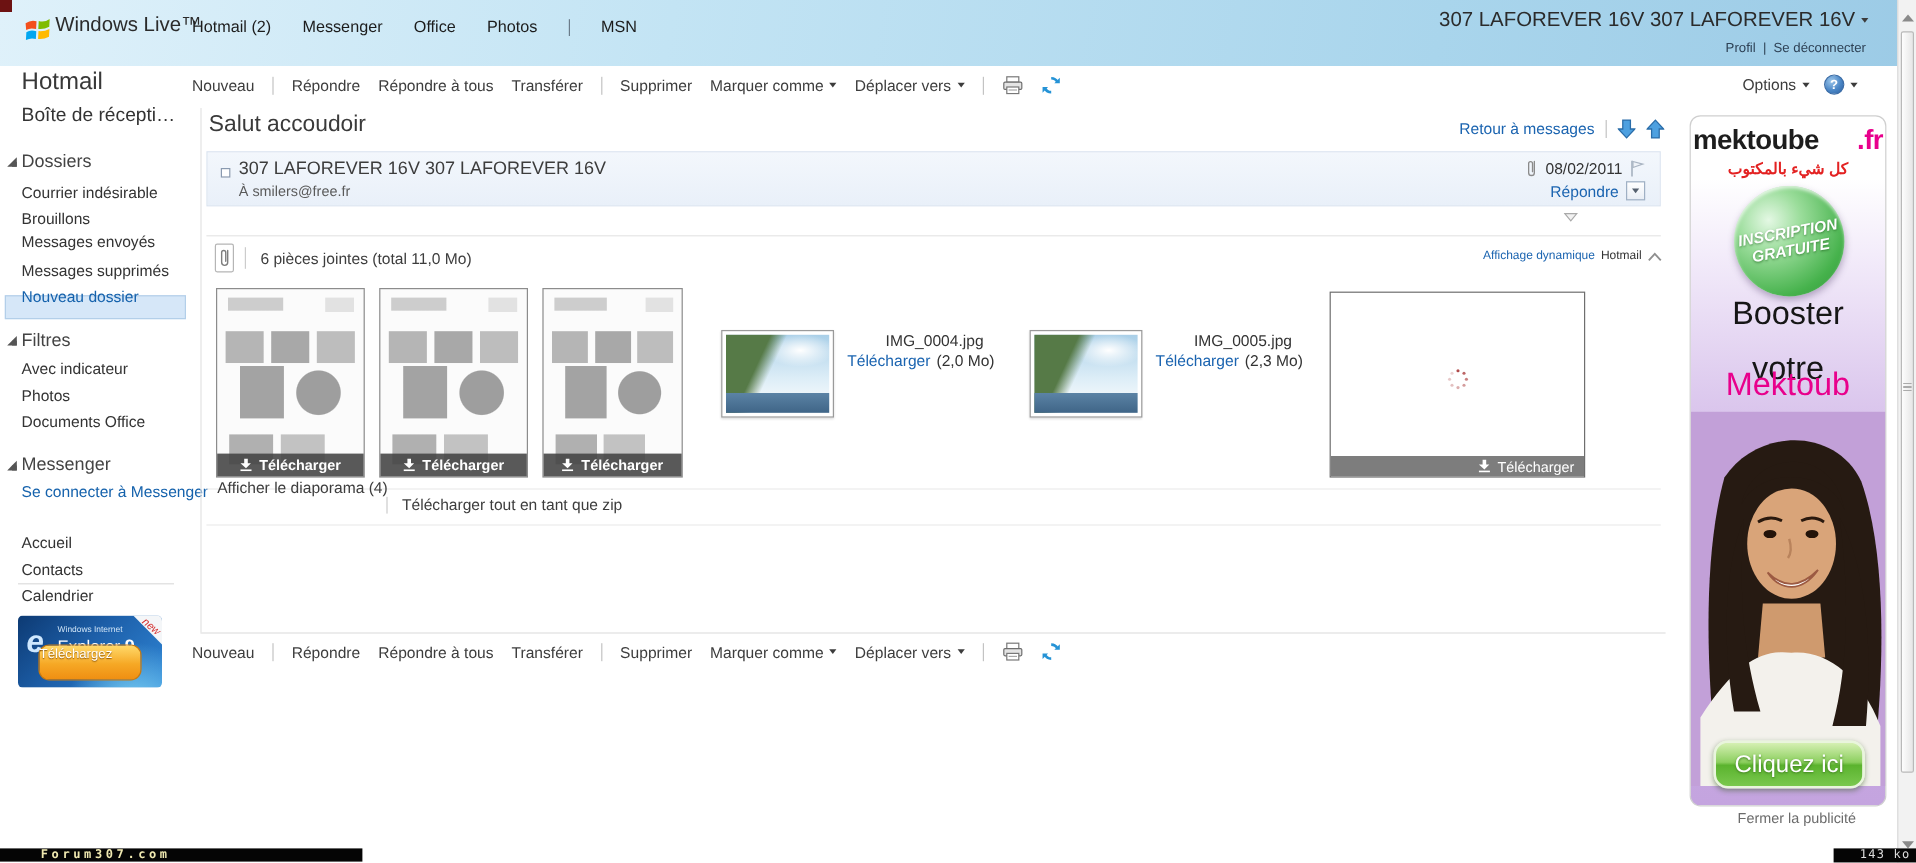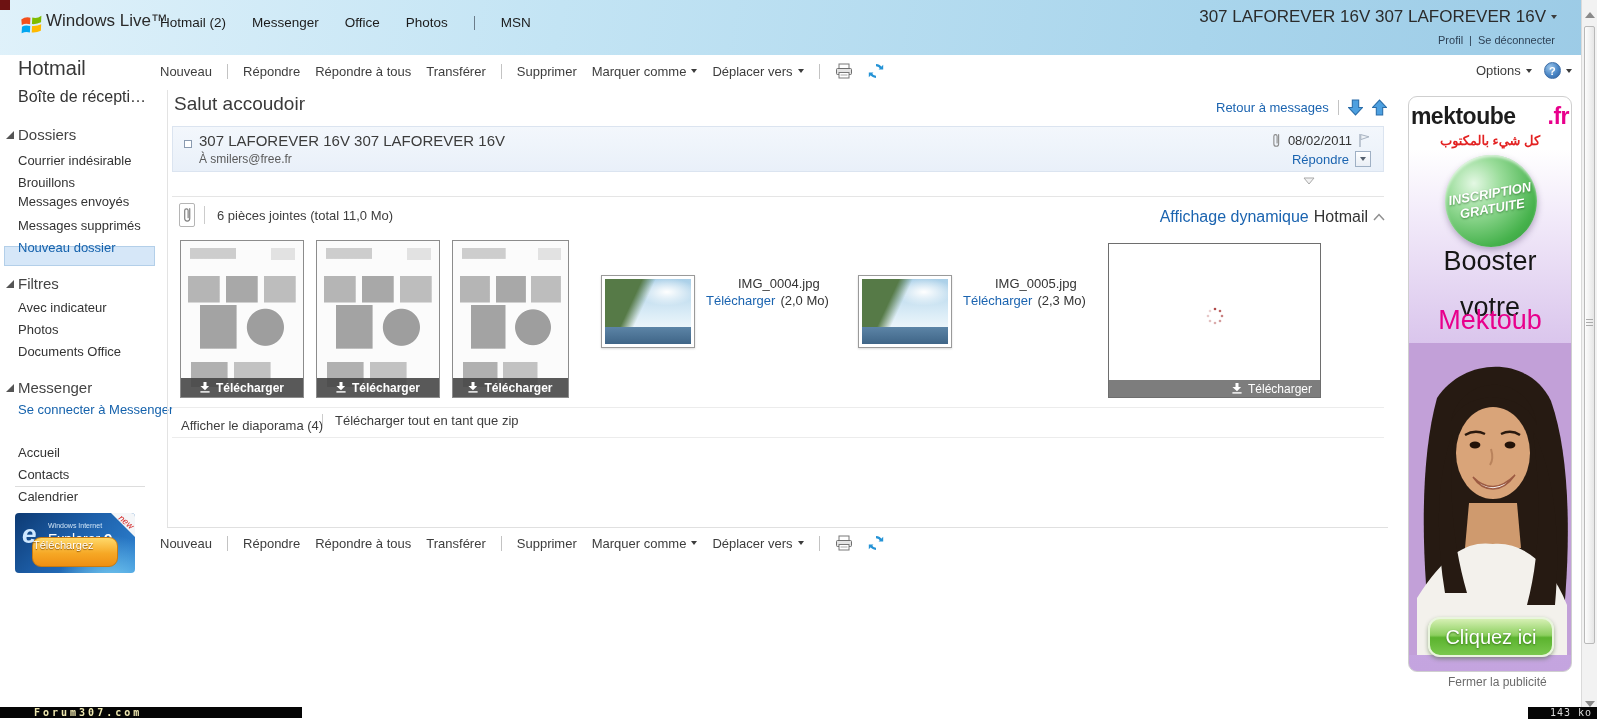--- a/index.html
+++ b/index.html
@@ -40,21 +40,21 @@
   #ie9-name { position:absolute; left:33px; top:17px; font-size:14px; color:#fff; }
   #ie9-num { font-size:15px; font-weight:bold; color:#fff; }
   #ie9-btn { position:absolute; left:17px; bottom:6px; width:86px; height:30px; border-radius:9px; text-align:left;
     background:linear-gradient(180deg,#ffd96a 0%,#f6a825 55%,#ef8f12 100%); border:1px solid #c87a10;
     font-size:11px; color:#fff; text-shadow:0 1px 1px #8a5200; line-height:15px; }
 
   
   .toolbar { position:absolute; left:160px; display:flex; align-items:center; gap:15px; font-size:13px; color:#3d3d3d; height:20px; }
   .tb { white-space:nowrap; cursor:default; display:flex; align-items:center; gap:5px; }
   .tsep { width:1px; height:15px; background:#c3c3c3; }
-  #toolbar-right { position:absolute; left:1452px; top:62px; display:flex; align-items:center; gap:12px; font-size:13px; color:#3d3d3d;margin-left:24px; }
+  #toolbar-right { position:absolute; left:1452px; top:62px; display:flex; align-items:center; gap:12px; font-size:13px; color:#3d3d3d; }
   .helpcirc { display:inline-flex; width:17px; height:17px; border-radius:50%; align-items:center; justify-content:center;
     background:radial-gradient(circle at 35% 30%, #9cc6ea 0%, #4a86c6 55%, #2c5f9e 100%); border:1px solid #3d6da6;
     color:#fff; font-size:11px; font-weight:bold; }
 
   
   #vline-left { position:absolute; left:167px; top:90px; width:1px; height:437px; background:#e3e3e3; }
   #hline-bottom { position:absolute; left:167px; top:527px; width:1221px; height:1px; background:#e0e0e0; }
   #page-title { position:absolute; left:174px; top:93px; font-size:19px; color:#3a3a3a; }
   #backgroup { position:absolute; top:99px; left:1216px; display:flex; align-items:center; gap:9px; font-size:13px; }
   .bluelink { color:#1b64b0; cursor:pointer; white-space:nowrap; }
@@ -67,21 +67,21 @@
   #msg-replyrow { position:absolute; right:12px; top:24px; display:flex; align-items:center; gap:6px; font-size:13px; }
   .ddbox { width:16px; height:16px; border:1px solid #9fb0c4; background:linear-gradient(#fff,#e9eef5); display:inline-flex; align-items:center; justify-content:center; }
   .ddbox .caret { border-top-color:#55606e; }
   #head-chevron { position:absolute; left:1303px; top:177px; }
 
   
   #att-topline { position:absolute; left:172px; top:196px; width:1212px; height:1px; background:#e5e5e5; }
   #clipbox { position:absolute; left:179px; top:203px; width:16px; height:24px; border:1px solid #b5b5b5; border-radius:2px; background:#fff; display:flex; align-items:center; justify-content:center; }
   #att-vsep { position:absolute; left:204px; top:206px; width:1px; height:18px; background:#ccc; }
   #att-summary { position:absolute; left:217px; top:208px; font-size:13px; color:#3d3d3d; }
-  #att-view { position:absolute; right:212px; top:208px; display:flex; gap:5px; align-items:center; font-size:16px; }
+  #att-view { position:absolute; right:212px; top:208px; display:flex; gap:5px; align-items:center; font-size:10px; }
 
   .docthumb { position:absolute; top:240px; height:158px; border:1px solid #8c8c8c; background-color:#fbfbfb;
     background-image:
       linear-gradient(#cdcdcd,#cdcdcd), linear-gradient(#e2e2e2,#e2e2e2),
       linear-gradient(#b5b5b5,#b5b5b5), linear-gradient(#a8a8a8,#a8a8a8), linear-gradient(#bdbdbd,#bdbdbd),
       radial-gradient(circle, #9e9e9e 57%, rgba(158,158,158,0) 60%),
       linear-gradient(#a3a3a3,#a3a3a3),
       linear-gradient(#b0b0b0,#b0b0b0), linear-gradient(#c2c2c2,#c2c2c2);
     background-repeat:no-repeat;
     background-size: 38% 7%, 20% 8%, 26% 17%, 26% 17%, 26% 17%, 40% 26%, 30% 28%, 30% 16%, 30% 16%;
@@ -98,21 +98,21 @@
       linear-gradient(to bottom, #a9cfe8 0%, #dcedf7 55%, #ecf5fa 75%); }
   .imglabel { position:absolute; top:276px; font-size:13px; color:#333;margin-left:32px; }
   .imgdl { position:absolute; top:293px; font-size:13px; display:flex; gap:5px; }
   #loadthumb { position:absolute; left:1108px; top:243px; width:213px; height:155px; border:1px solid #6e6e6e; background:#fff; }
   #loadbar { position:absolute; left:0; right:0; bottom:0; height:17px; background:#7d7d7d; color:#fff; font-size:12px;
     display:flex; align-items:center; justify-content:flex-end; gap:6px; padding-right:8px; }
   #spinner { position:absolute; left:96px; top:62px; }
 
   #links-topline { position:absolute; left:172px; top:407px; width:1212px; height:1px; background:#ececec; }
   #links-botline { position:absolute; left:172px; top:437px; width:1212px; height:1px; background:#ececec; }
-  #link-diapo { position:absolute; left:181px; top:418px; font-size:13px; color:#3d3d3d; cursor:pointer; }
+  #link-diapo { position:absolute; left:181px; top:399px; font-size:13px; color:#3d3d3d; cursor:pointer; }
   #links-vsep { position:absolute; left:322px; top:414px; width:1px; height:14px; background:#ccc; }
   #link-zip { position:absolute; left:335px; top:413px; font-size:13px; color:#3d3d3d; cursor:pointer; }
   #msg-body { position:absolute; left:181px; top:450px; font-size:13.5px; color:#3d3d3d; display:flex; align-items:center; gap:5px; }
 
   
   #ad { position:absolute; left:1408px; top:96px; width:164px; height:576px; border:1px solid #cfcfcf; border-radius:9px; overflow:hidden;
     background:linear-gradient(180deg,#ffffff 0%,#ffffff 9%,#f3ecfa 20%,#ddcaee 40%,#cbaee4 58%,#c4a4df 100%); }
   #ad-brand { position:absolute; left:0; right:0; top:6px; text-align:center; font-size:23px; font-weight:bold; color:#1d1d1d; letter-spacing:-0.5px; }
   #ad-brand .tld { color:#e8008c;margin-left:32px; }
   #ad-arabic { position:absolute; left:0; right:0; top:36px; text-align:center; font-size:13px; color:#e32222; font-weight:bold; direction:rtl; }

